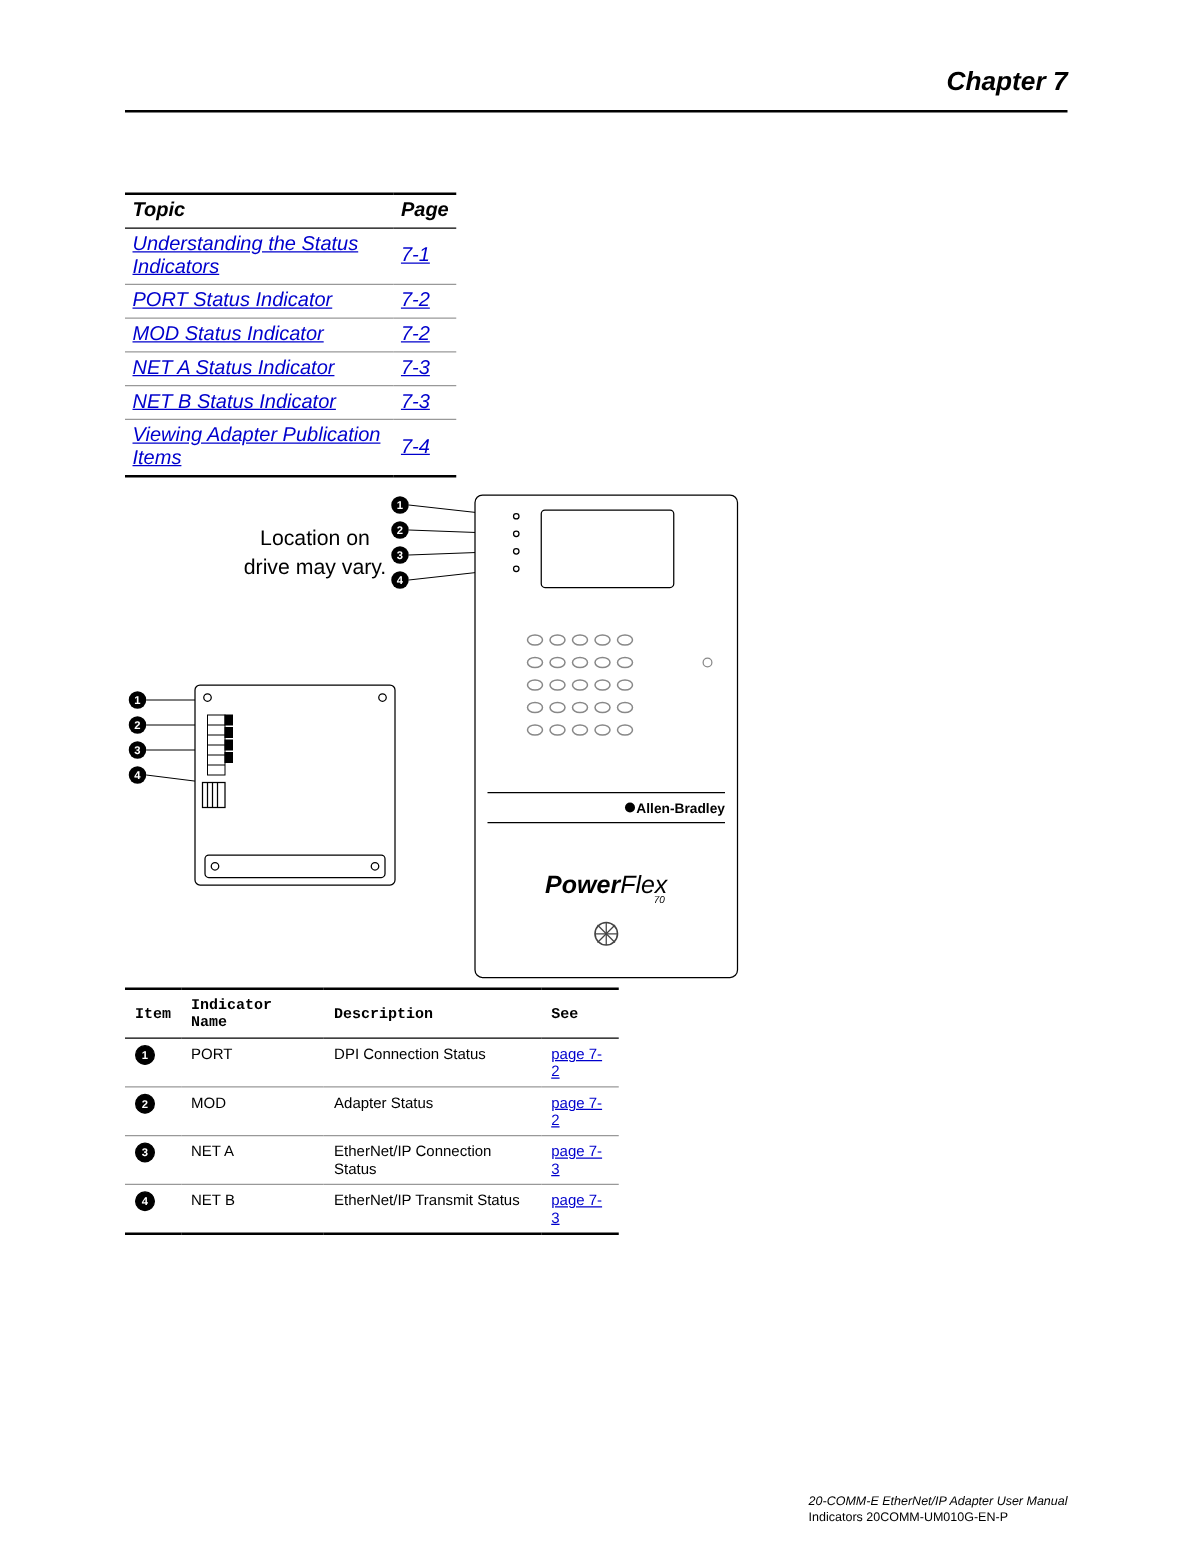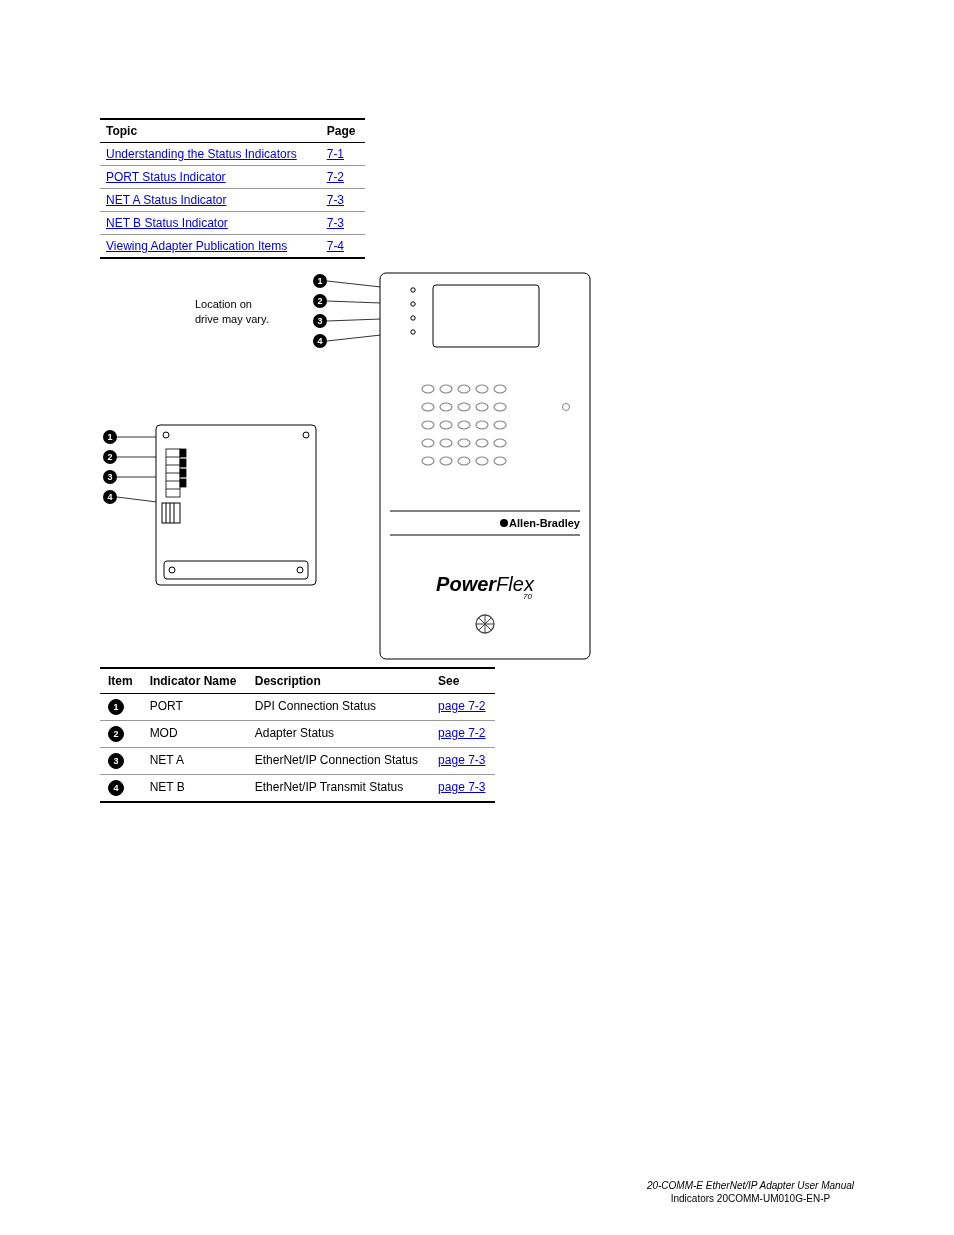--- a/index.html
+++ b/index.html
@@ -41,21 +41,22 @@
   }
   .title {
     font-size: 27px;
     font-weight: bold;
     margin-bottom: 120px;
   }
   
   table.topic-table {
     border-collapse: collapse;
     width: 265px;
-    font-size: 12px;
+    font-size: 16px;
+    font-style: italic;
   }
   table.topic-table th {
     text-align: left;
     font-weight: bold;
     border-top: 2px solid var(--rule);
     border-bottom: 1px solid var(--rule);
     padding: 4px 6px;
   }
   table.topic-table td {
     border-bottom: 1px solid #999;
@@ -78,38 +79,40 @@
   
   .figure-area {
     margin-top: 12px;
     position: relative;
     height: 390px;
   }
   .fig-note {
     position: absolute;
     left: 95px;
     top: 26px;
-    font-size: 11px;
+    font-size: 17px;
     line-height: 1.35;
+    text-align: center;
   }
   
   .svg-abs { position: absolute; }
   
   table.ind-table {
     border-collapse: collapse;
     width: 395px;
     font-size: 12px;
     margin-top: 6px;
   }
   table.ind-table th {
     text-align: left;
     font-weight: bold;
     border-top: 2px solid var(--rule);
     border-bottom: 1px solid var(--rule);
     padding: 5px 8px;
+    font-family: Liberation Mono, monospace;
   }
   table.ind-table td {
     border-bottom: 1px solid #999;
     padding: 5px 8px;
     vertical-align: top;
   }
   table.ind-table tr:last-child td {
     border-bottom: 2px solid var(--rule);
   }
   .num-circle {
@@ -121,50 +124,55 @@
     align-items: center;
     justify-content: center;
     background: #000;
     color: #fff;
     font-weight: bold;
   }
   
   .footer {
     position: absolute;
     right: 100px;
-    bottom: 30px;
-    text-align: center;
+    bottom: 14px;
+    text-align: left;
     font-size: 10px;
     line-height: 1.3;
   }
   .footer .title-line { font-style: italic; }
 </style>
 </head>
 <body>
 
 <div class="page">
+  <div class="chapter-bar">Chapter 7</div>
 
   <div class="body-area">
 
     <div class="right-col">
 
       <table class="topic-table">
         <thead>
           <tr>
             <th>Topic</th>
             <th>Page</th>
           </tr>
         </thead>
         <tbody>
           <tr>
             <td><a class="link">Understanding the Status Indicators</a></td>
             <td><a class="link">7-1</a></td>
           </tr>
           <tr>
             <td><a class="link">PORT Status Indicator</a></td>
+            <td><a class="link">7-2</a></td>
+          </tr>
+          <tr>
+            <td><a class="link">MOD Status Indicator</a></td>
             <td><a class="link">7-2</a></td>
           </tr>
           <tr>
             <td><a class="link">NET A Status Indicator</a></td>
             <td><a class="link">7-3</a></td>
           </tr>
           <tr>
             <td><a class="link">NET B Status Indicator</a></td>
             <td><a class="link">7-3</a></td>
           </tr>

